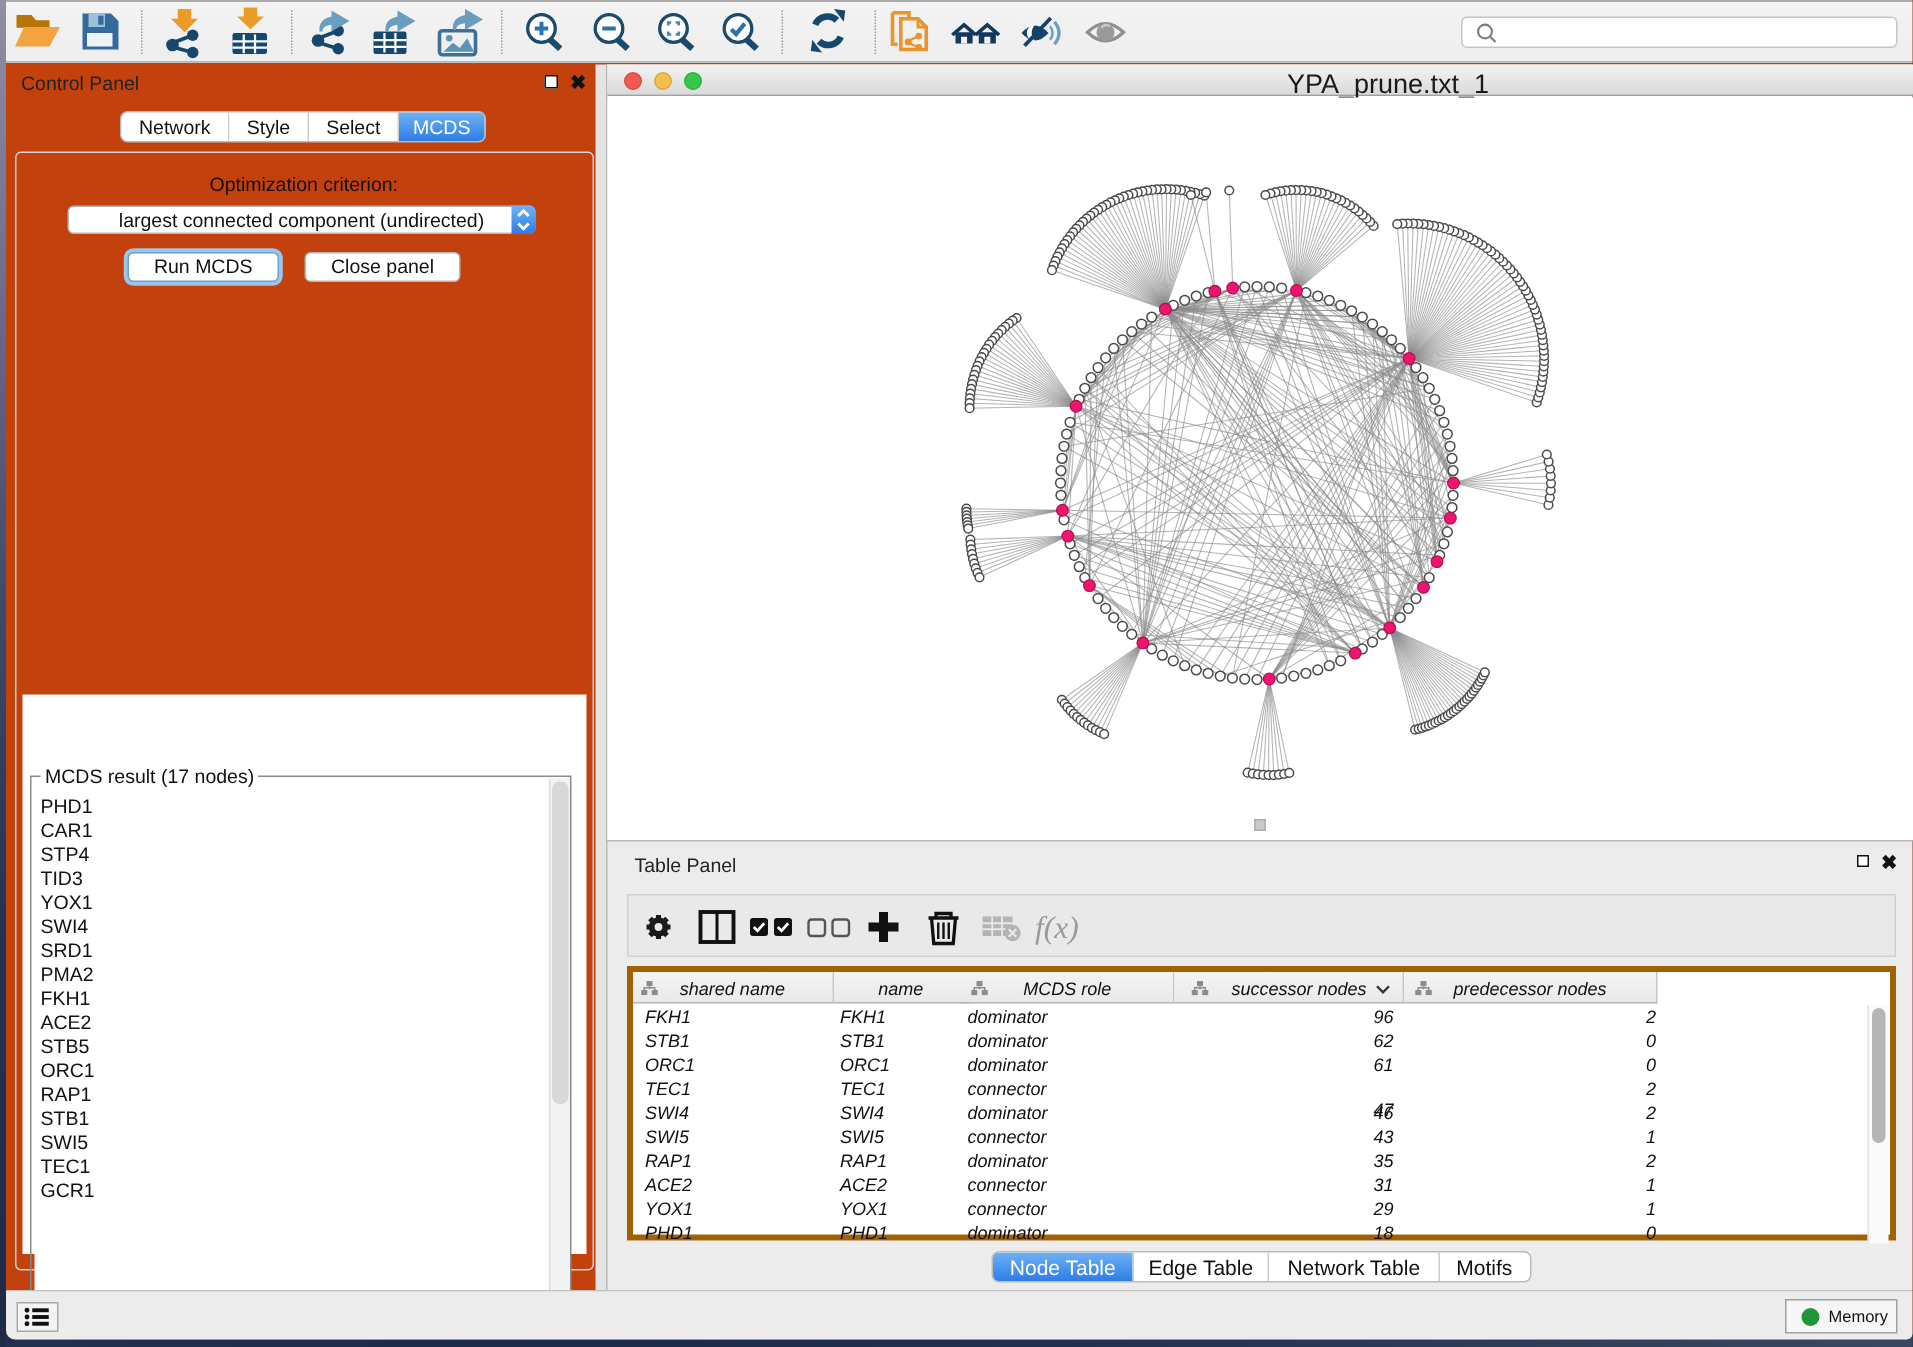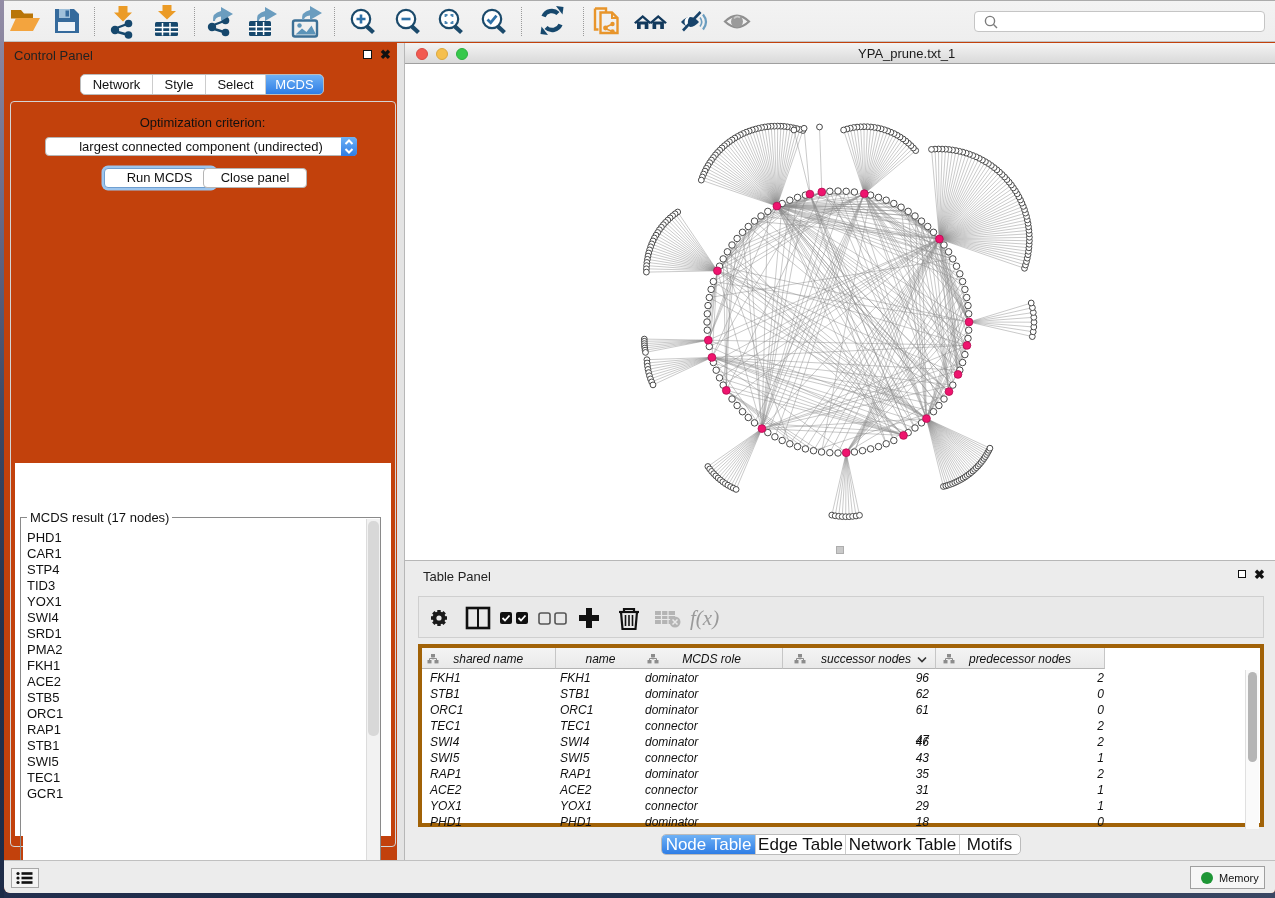--- a/index.html
+++ b/index.html
@@ -39,41 +39,41 @@
 #mcdslist { position:absolute; left:2px; top:12px; width:357px; height:348px; background:#fff;
   font-size:13px; color:#111; line-height:16px; padding-left:4px; }
 #mcds-sb { position:absolute; right:0px; top:1px; width:14px; height:353px; background:#f2f2f2;
   border-left:1px solid #dcdcdc; }
 #mcds-thumb { position:absolute; left:1px; top:2px; width:11px; height:215px; background:#d8d8d8; border-radius:5px; }
 
 #netview { position:absolute; left:400px; top:43px; width:871px; height:517px; background:#fff;
   border-left:1px solid #b7b7b7; }
 #nv-title { position:absolute; left:0; top:0; width:871px; height:21px;
   background:linear-gradient(#f4f4f4,#d9d9d9); border-bottom:1px solid #9f9f9f; }
-#nv-title .t { position:absolute; left:453px; top:3px; font-size:13px; color:#1a1a1a; }
+#nv-title .t { position:absolute; left:453px; top:3px; font-size:18px; color:#1a1a1a; }
 .tl { position:absolute; top:5px; width:12px; height:12px; border-radius:50%; }
 #nv-canvas { position:absolute; left:0; top:22px; width:871px; height:495px; background:#fff; }
 
 #vdiv { position:absolute; left:393px; top:43px; width:7px; height:817px; background:#e4e4e4; }
 
 #tablepanel { position:absolute; left:400px; top:560px; width:871px; height:300px; background:#ececec;
   border-left:1px solid #b7b7b7; border-top:1px solid #b7b7b7; }
 #tp-title { position:absolute; left:18px; top:8px; font-size:13px; color:#222; }
 #tp-toolbar { position:absolute; left:13px; top:35px; width:846px; height:42px;
   background:#e9e9e9; border:1px solid #cfcfcf; }
 #tbl { position:absolute; left:13px; top:83px; width:846px; height:183px; background:#fff;
   border:4px solid #a16207; font-size:12px; color:#111;font-style:italic; }
 .th { position:absolute; top:0; height:21px; background:linear-gradient(#f4f4f4,#e9e9e9);
   border-right:1px solid #c6c6c6; border-bottom:1px solid #b5b5b5; }
 .th .lbl { position:absolute; left:0; right:0; top:4px; text-align:center; font-size:12px; color:#111; }
 .cell { position:absolute; height:16px; line-height:16px; white-space:nowrap; }
 #tbl-sb { position:absolute; right:1px; top:22px; width:14px; height:159px; background:#fafafa; border-left:1px solid #e0e0e0; }
 #tbl-thumb { position:absolute; left:2px; top:2px; width:9px; height:90px; background:#b5b5b5; border-radius:5px; }
 #btabs { position:absolute; left:256px; top:273px; width:360px; height:21px; background:#fff;
-  border:1px solid #bbb; border-radius:5px; display:flex; font-size:17px; color:#111; }
+  border:1px solid #bbb; border-radius:5px; display:flex; font-size:14px; color:#111; }
 #btabs .tab { flex:none; display:flex; align-items:center; justify-content:center; border-right:1px solid #ccc; }
 #btabs .tab:first-child { border-right:1px solid #ccc; border-radius:4px 0 0 4px;
   background:linear-gradient(#6eb1f5,#2e7de5); color:#fff; }
 #btabs .tab:last-child { border-right:none; }
 
 #statusbar { position:absolute; left:0; top:860px; width:1271px; height:33px; background:#ececec;
   border-top:1px solid #c0c0c0; border-bottom-left-radius:6px; border-bottom-right-radius:4px; }
 #listbtn { position:absolute; left:7px; top:7px; width:28px; height:20px; background:#f4f4f4;
   border:1px solid #a8a8a8; }
 #membtn { position:absolute; left:1186px; top:5px; width:75px; height:23px; background:#f6f6f6;
@@ -227,21 +227,21 @@
 </div>
 <div class="cp-label" style="left:0;top:115px;width:397px;text-align:center">Optimization criterion:</div>
 <div id="dd">largest connected component (undirected)
   <div class="cap">
     <svg width="16" height="19" viewBox="0 0 16 19" style="position:absolute;left:0;top:0">
       <path d="M4.5 7 L8 3.5 L11.5 7" stroke="#fff" stroke-width="2" fill="none"></path>
       <path d="M4.5 12 L8 15.5 L11.5 12" stroke="#fff" stroke-width="2" fill="none"></path>
     </svg>
   </div>
 </div>
-<div class="btn" style="left:100px;top:168px;width:111px;box-shadow:0 0 0 2.5px #9cc5ee;border-color:#6f9fd0">Run MCDS</div>
+<div class="btn" style="left:81px;top:168px;width:101px;box-shadow:0 0 0 2.5px #9cc5ee;border-color:#6f9fd0">Run MCDS</div>
 <div class="btn" style="left:199px;top:168px;width:104px">Close panel</div>
 <div id="whitebox">
   <div id="fieldset">
     <div id="fs-label">MCDS result (17 nodes)</div>
     <div id="mcdslist">PHD1<br>CAR1<br>STP4<br>TID3<br>YOX1<br>SWI4<br>SRD1<br>PMA2<br>FKH1<br>ACE2<br>STB5<br>ORC1<br>RAP1<br>STB1<br>SWI5<br>TEC1<br>GCR1</div>
     <div id="mcds-sb">
           <div id="mcds-thumb"></div>
         </div>
   </div>
 </div>

